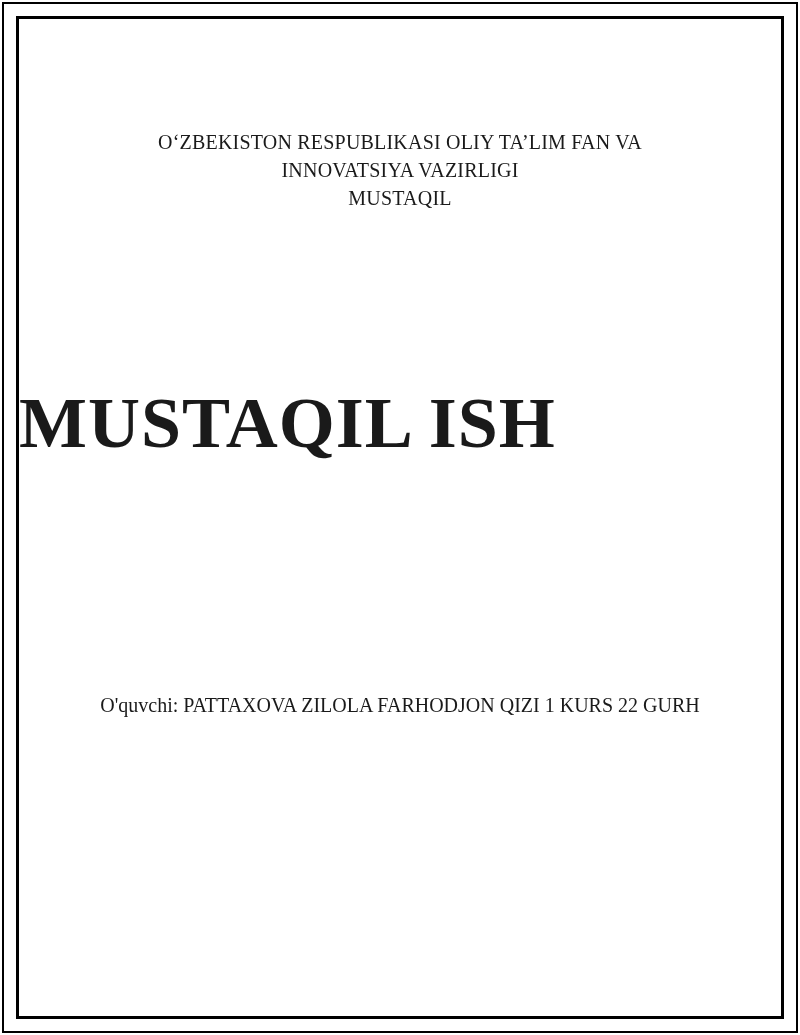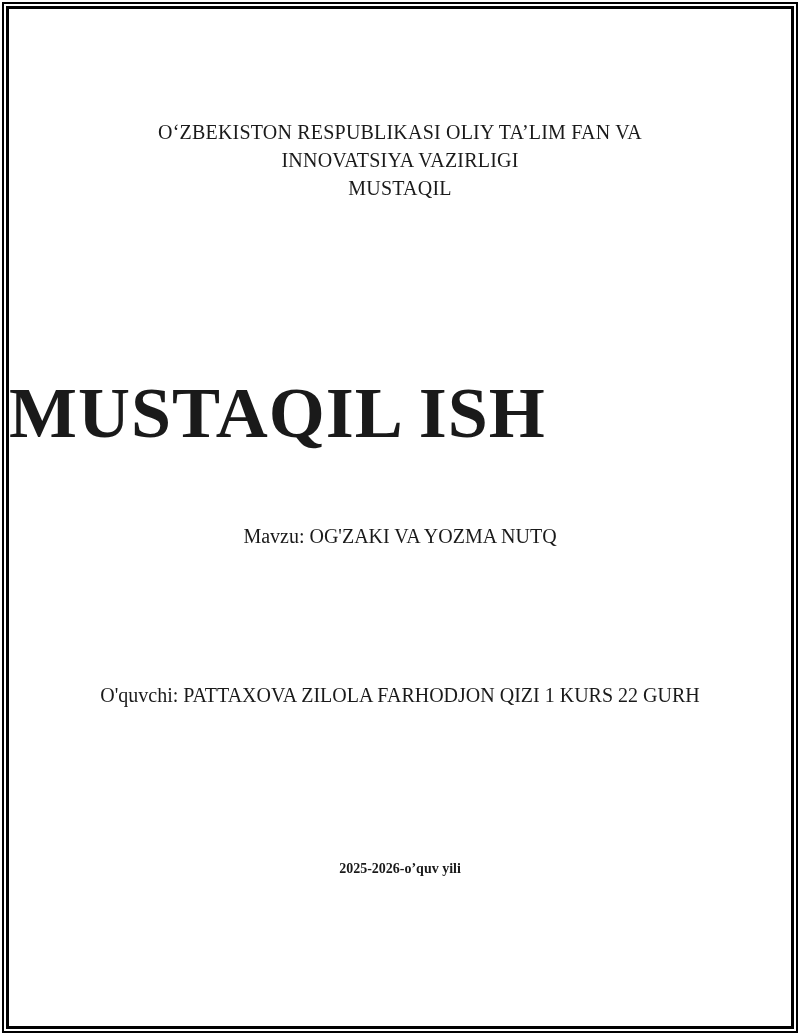--- a/index.html
+++ b/index.html
@@ -13,21 +13,21 @@
     height: 1035px;
     background: var(--bg-color, #ffffff);
     box-sizing: border-box;
     padding: 2px;
     font-family: "Liberation Serif", "DejaVu Serif", serif;
     color: var(--text-color, #1a1a1a);
     overflow: hidden;
   }
   .frame-outer {
     border: 2px solid var(--border-color, #000000);
-    padding: 2px;
+    padding: 12px;
     height: 100%;
     box-sizing: border-box;
   }
   .frame-inner {
     border: 3px solid var(--border-color, #000000);
     height: 100%;
     box-sizing: border-box;
     position: relative;
   }
   .institution-header {
@@ -88,21 +88,19 @@
     <div class="frame-inner">
 
       <div class="institution-header">
         <div>O‘ZBEKISTON RESPUBLIKASI OLIY TA’LIM FAN VA</div>
         <div>INNOVATSIYA VAZIRLIGI</div>
         <div>MUSTAQIL</div>
       </div>
 
       <div class="main-title">MUSTAQIL ISH</div>
 
-      <div class="topic-line">Mavzu: OG'ZAKI VA YOZMA NUTQ</div>
 
       <div class="student-line">O'quvchi: PATTAXOVA ZILOLA FARHODJON QIZI 1 KURS 22 GURH</div>
 
-      <div class="academic-year">2025-2026-o’quv yili</div>
 
     </div>
   </div>
 </div>
 
 </body></html>

